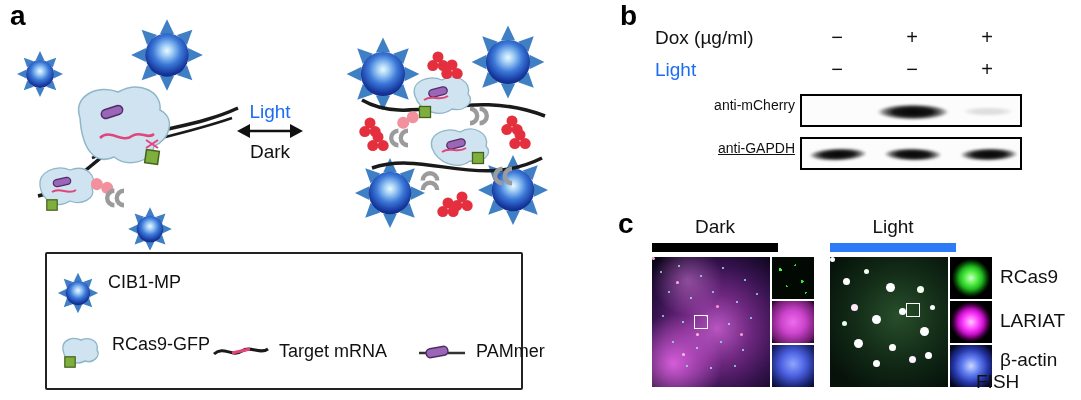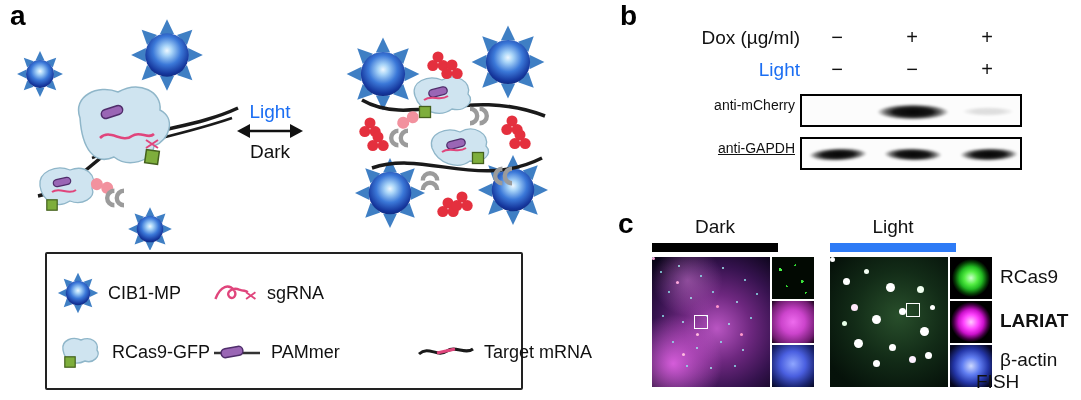--- a/index.html
+++ b/index.html
@@ -6,26 +6,26 @@
   .fig{position:relative;width:1081px;height:400px;background:#fff;overflow:hidden;
        font-family:"Liberation Sans","DejaVu Sans",sans-serif;color:#111;}
   .panel-letter{position:absolute;font-size:28px;font-weight:700;color:#000;}
 
   
   .scene-a{position:absolute;left:0;top:0;}
   .legend{position:absolute;left:45px;top:252px;width:478px;height:138px;
           border:2px solid #222;border-radius:2px;box-sizing:border-box;
           padding:8px 10px;display:flex;flex-direction:column;justify-content:space-around;}
   .lrow{display:grid;grid-template-columns:155px 205px 1fr;align-items:center;}
-  .litem{display:flex;align-items:center;gap:9px;}
+  .litem{display:flex;gap:9px;}
   .litem span.lbl{font-size:18px;white-space:nowrap;}
   .sub{font-size:0.62em;vertical-align:-0.25em;}
 
   
-  .b-rowlabel{position:absolute;font-size:19px;text-align:right;width:145px;white-space:nowrap;}
+  .b-rowlabel{position:absolute;font-size:19px;text-align:left;width:145px;white-space:nowrap;}
   .lane-sign{position:absolute;font-size:20px;font-weight:500;transform:translateX(-50%);}
   .blot-label{position:absolute;font-size:14px;text-align:right;width:155px;white-space:nowrap;}
   .blot-box{position:absolute;width:222px;height:33px;border:2px solid #000;background:#fcfcfc;box-sizing:border-box;}
   .band{position:absolute;border-radius:50%;filter:blur(1.2px);
         background:radial-gradient(closest-side,#050505 0%,#161616 55%,rgba(25,25,25,.6) 78%,transparent 100%);}
 
   
   .c-caption{position:absolute;width:126px;text-align:center;font-size:19px;}
   .c-bar{position:absolute;width:126px;height:9px;}
   .micro{position:absolute;width:118px;height:130px;background:#000;overflow:hidden;}
@@ -185,50 +185,43 @@
   </svg>
 
   <div class="legend">
     <div class="lrow">
       <div class="litem">
         <svg width="42" height="42" viewBox="-21 -21 42 42">
             <use href="#cib" transform="scale(0.72)"></use>
           </svg>
         <span class="lbl">CIB1-MP</span>
       </div>
-      <div class="litem">
-        <svg width="46" height="28" viewBox="0 0 54 30">
-          <path d="M4,22 C10,6 20,4 26,12 C30,18 24,24 20,19 C16,14 24,8 32,11 C38,13 40,12 42,14" stroke="#e0457c" stroke-width="2.8" fill="none"></path>
-          <path d="M40,22 l11,-8 M40,14 l11,8" stroke="#e0457c" stroke-width="2.2"></path>
-        </svg>
-        <span class="lbl">sgRNA</span>
-      </div>
     </div>
     <div class="lrow">
       <div class="litem">
         <svg width="46" height="36" viewBox="0 0 46 36">
           <path d="M6,16 C4,6 16,2 24,6 C34,2 42,8 40,16 C44,22 36,30 28,27 C18,32 8,28 6,16 Z" fill="#cfe4f0" stroke="#8fb6c9" stroke-width="1.4"></path>
           <use href="#gsq" transform="translate(13,28) scale(0.8)"></use>
         </svg>
         <span class="lbl">RCas9-GFP</span>
       </div>
       <div class="litem">
+        <svg width="58" height="22" viewBox="0 0 58 22">
+          <path d="M2,13 C12,4 20,17 30,10 C38,4 48,14 56,8" stroke="#1a1a1a" stroke-width="3" fill="none"></path>
+          <path d="M20,12 L38,8" stroke="#e0457c" stroke-width="3.2"></path>
+        </svg>
+        <span class="lbl">Target mRNA</span>
+      </div>
+      <div class="litem">
         <svg width="50" height="22" viewBox="0 0 50 22">
           <path d="M2,12 H48" stroke="#333" stroke-width="2.5"></path>
           <use href="#pam" transform="translate(20,11) rotate(-10)"></use>
         </svg>
         <span class="lbl">PAMmer</span>
       </div>
-      <div class="litem">
-        <svg width="58" height="22" viewBox="0 0 58 22">
-          <path d="M2,13 C12,4 20,17 30,10 C38,4 48,14 56,8" stroke="#1a1a1a" stroke-width="3" fill="none"></path>
-          <path d="M20,12 L38,8" stroke="#e0457c" stroke-width="3.2"></path>
-        </svg>
-        <span class="lbl">Target mRNA</span>
-      </div>
     </div>
   </div>
 
   <div class="panel-letter" style="left:620px;top:0;">b</div>
 
   <div class="b-rowlabel" style="left:655px;top:27px;">Dox (µg/ml)</div>
   <div class="lane-sign" style="left:837px;top:26px;">−</div>
   <div class="lane-sign" style="left:912px;top:26px;">+</div>
   <div class="lane-sign" style="left:987px;top:26px;">+</div>
 
@@ -272,17 +265,17 @@
     <div class="lm-dots"></div>
     <div class="roi" style="left:76px;top:46px;"></div>
   </div>
   <div class="inset-col" style="left:950px;top:257px;">
     <div class="inset inset-l-green"></div>
     <div class="inset inset-l-magenta"></div>
     <div class="inset inset-l-blue"></div>
   </div>
 
   <div class="chan-label" style="left:1000px;top:266px;">RCas9</div>
-  <div class="chan-label" style="left:1000px;top:310px;font-weight:bold;">LARIAT</div>
+  <div class="chan-label" style="left:1000px;top:310px;">LARIAT</div>
   <div class="chan-label" style="left:1000px;top:349px;">β-actin</div>
   <div class="chan-label" style="left:976px;top:371px;">FISH</div>
 
 </div>
 
 </body></html>

